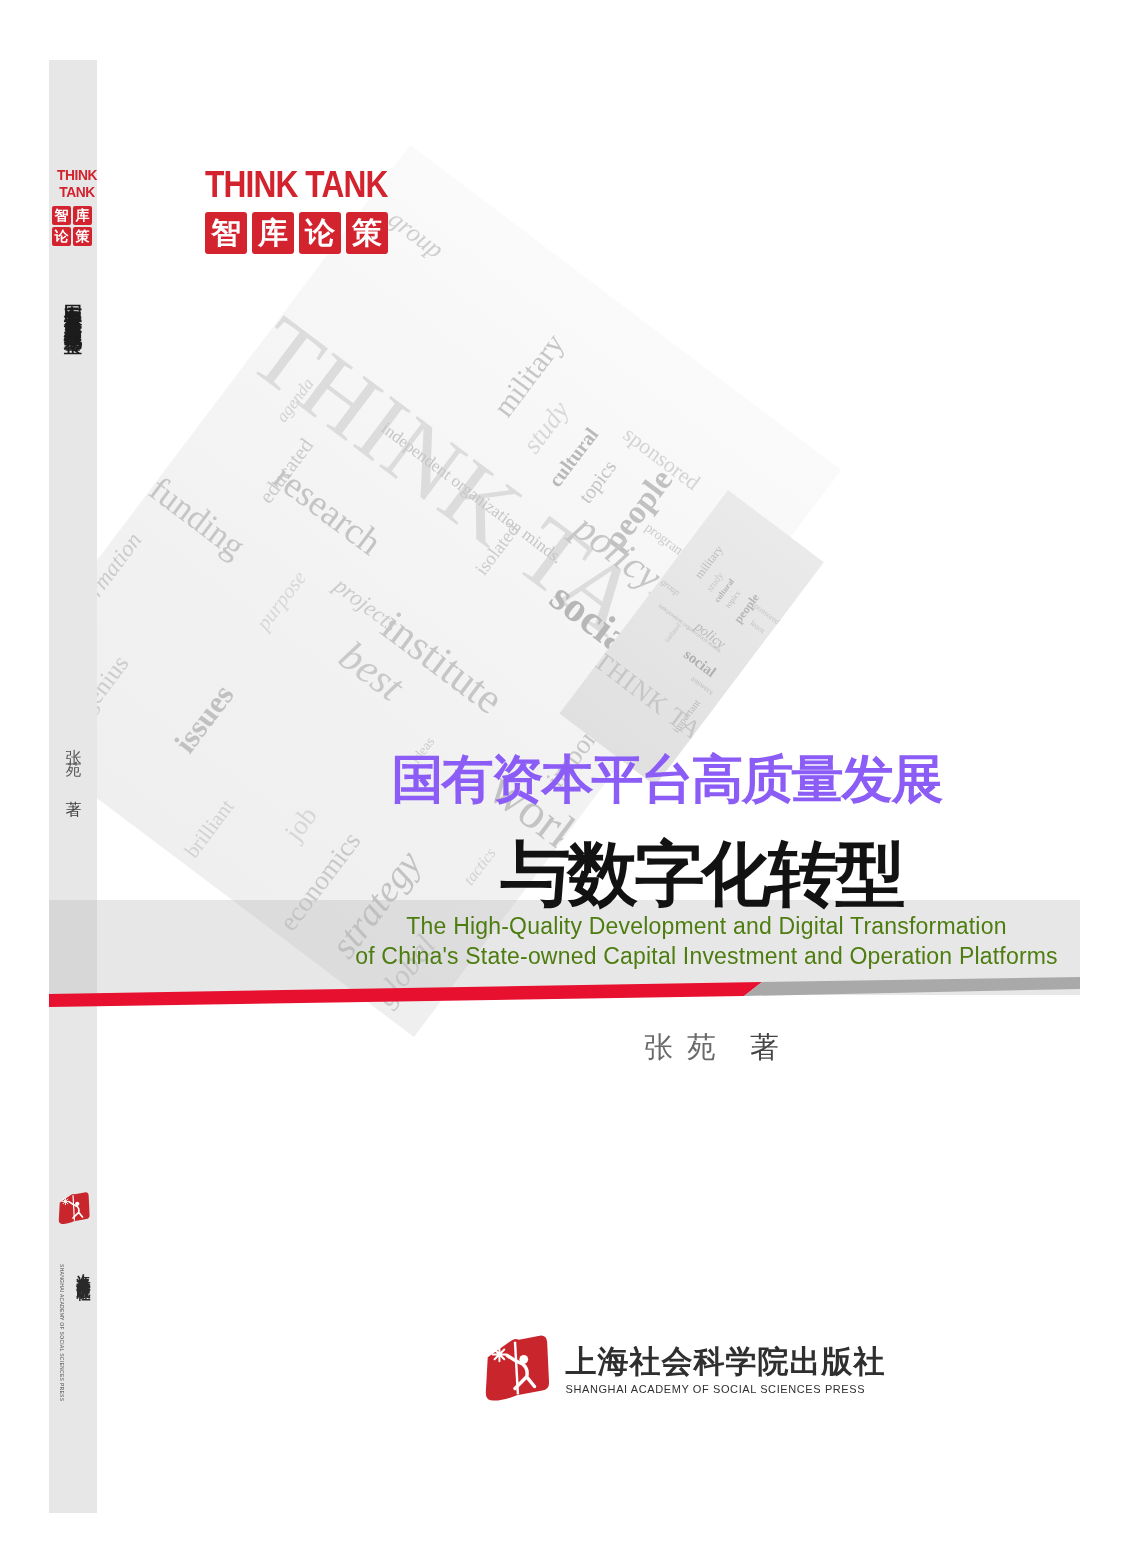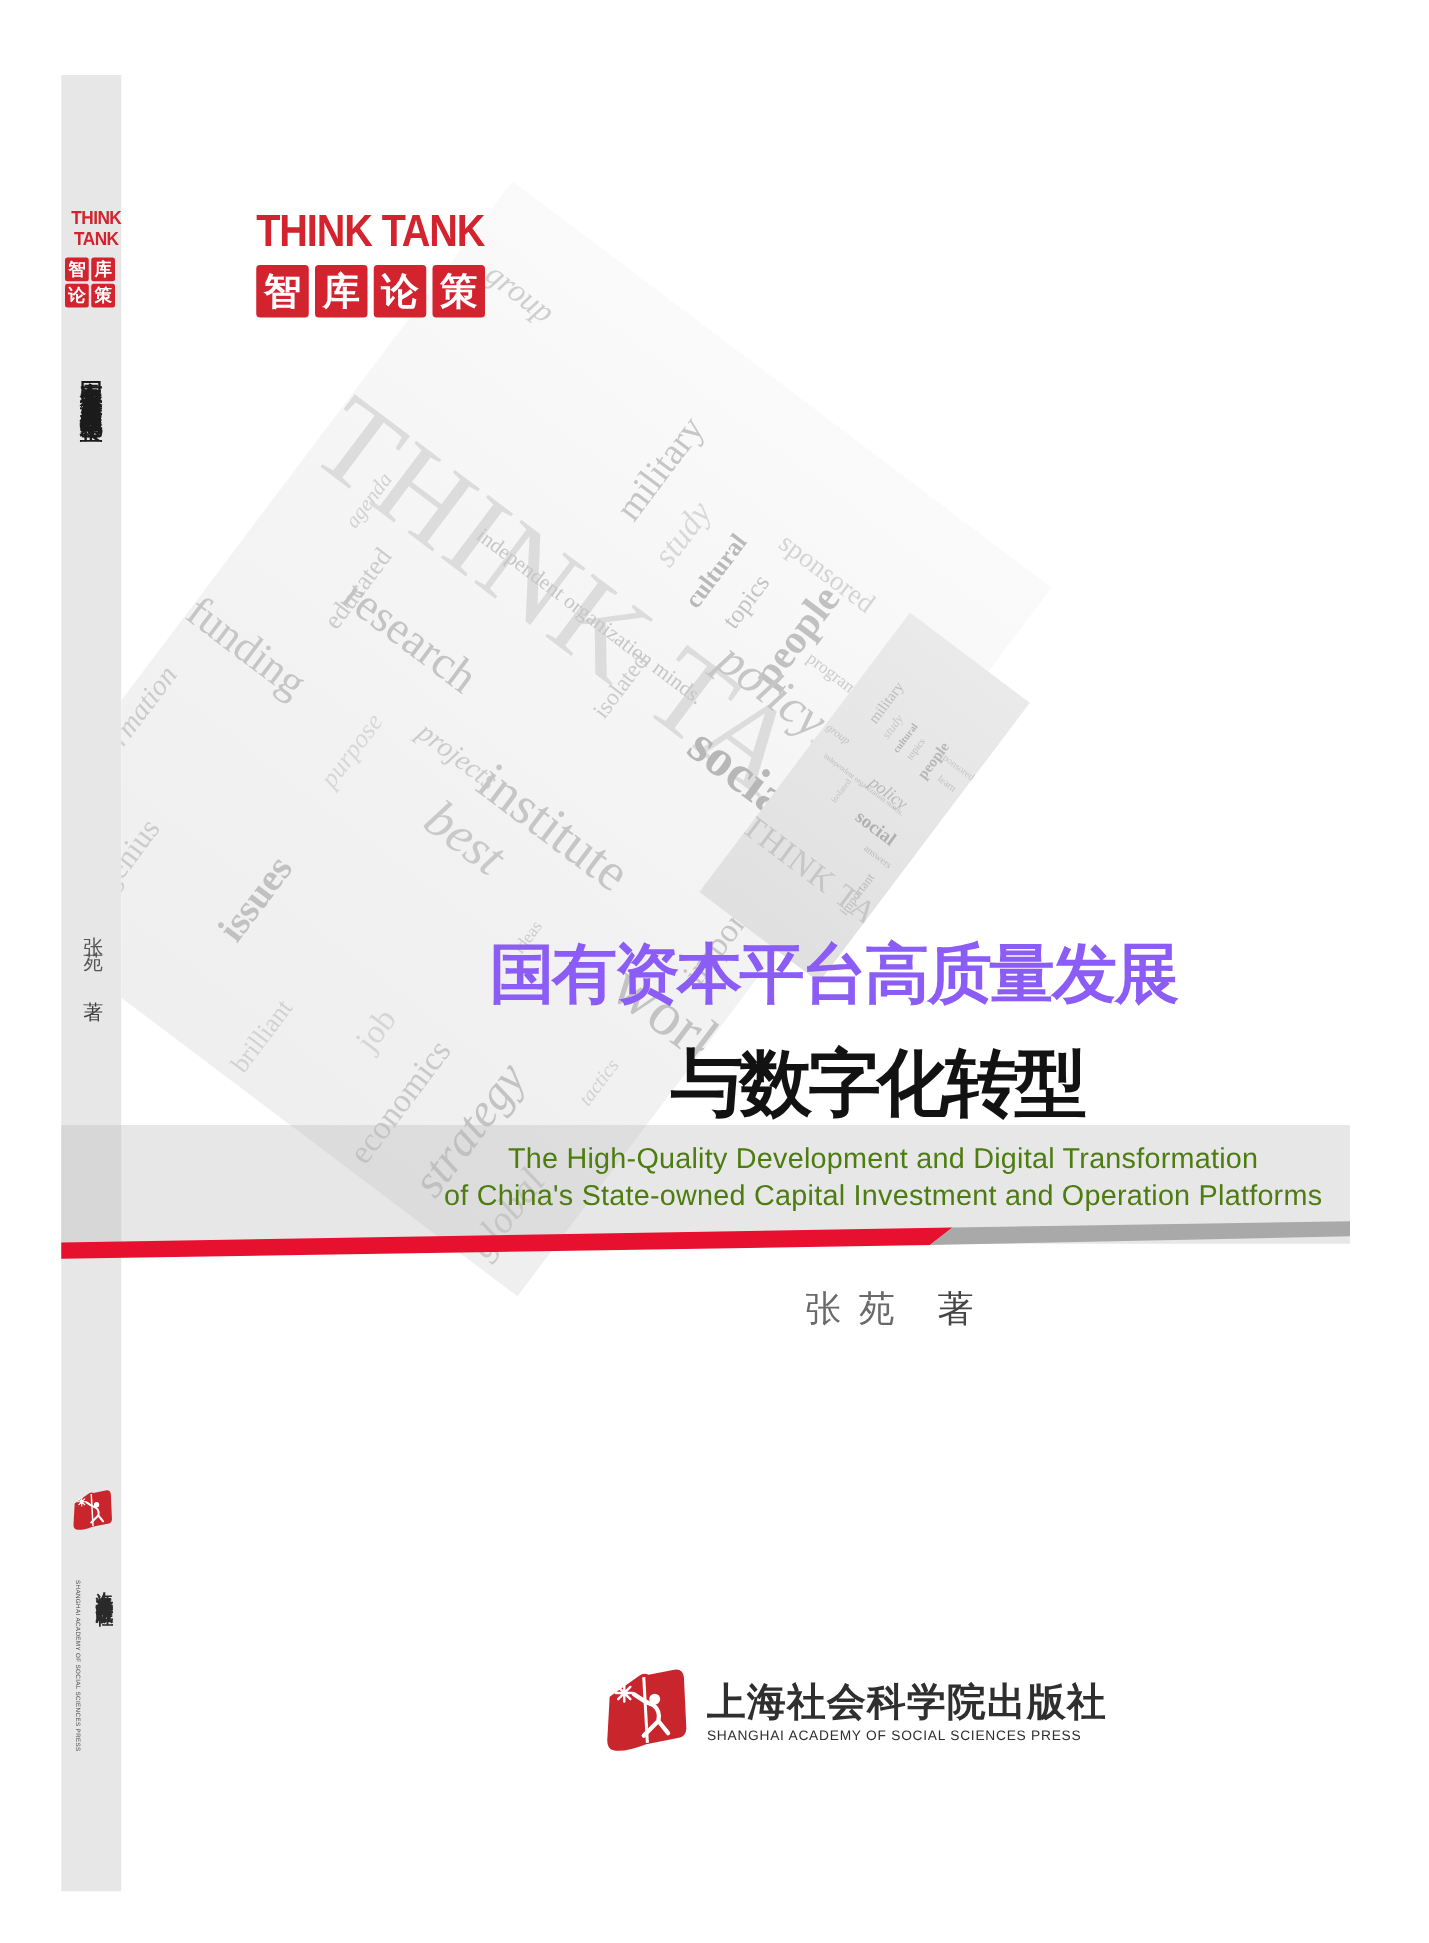--- a/index.html
+++ b/index.html
@@ -40,21 +40,21 @@
   .brand{position:absolute;left:205px;top:166px;z-index:5;}
   .brand .wordmark{display:block;color:#d2232e;font-weight:bold;font-size:36px;line-height:38px;
       letter-spacing:-1px;transform:scaleX(0.88);transform-origin:left top;white-space:nowrap;}
   .brand-boxes{position:absolute;left:205px;top:212px;display:flex;gap:5px;z-index:5;}
   .brand-boxes .bx{width:42px;height:42px;background:#d2232e;color:#fff;font-size:30px;font-weight:bold;
       display:flex;align-items:center;justify-content:center;border-radius:3px;}
   
   .title-l1{position:absolute;left:190px;right:0;top:745px;text-align:center;z-index:6;
       font-size:52px;font-weight:900;color:#8b5cf6;letter-spacing:-2px;}
   .title-l2{position:absolute;left:260px;right:0;top:828px;text-align:center;z-index:6;
-      font-size:58px;font-weight:900;color:#121212;letter-spacing:-3px;}
+      font-size:70px;font-weight:900;color:#121212;letter-spacing:-3px;}
   
   .band{position:absolute;left:49px;top:900px;width:1031px;height:95px;
       background:rgba(185,185,185,0.35);z-index:3;}
   .subtitle{position:absolute;left:340px;right:70px;top:911px;text-align:center;z-index:6;
       font-size:23px;line-height:30px;color:#4d7c0f;letter-spacing:0.2px;}
   
   .divider{position:absolute;left:0;top:0;z-index:7;pointer-events:none;}
   
   .author{position:absolute;left:280px;right:0;top:1028px;text-align:center;z-index:6;
       font-size:29px;color:#6a6a6a;}

